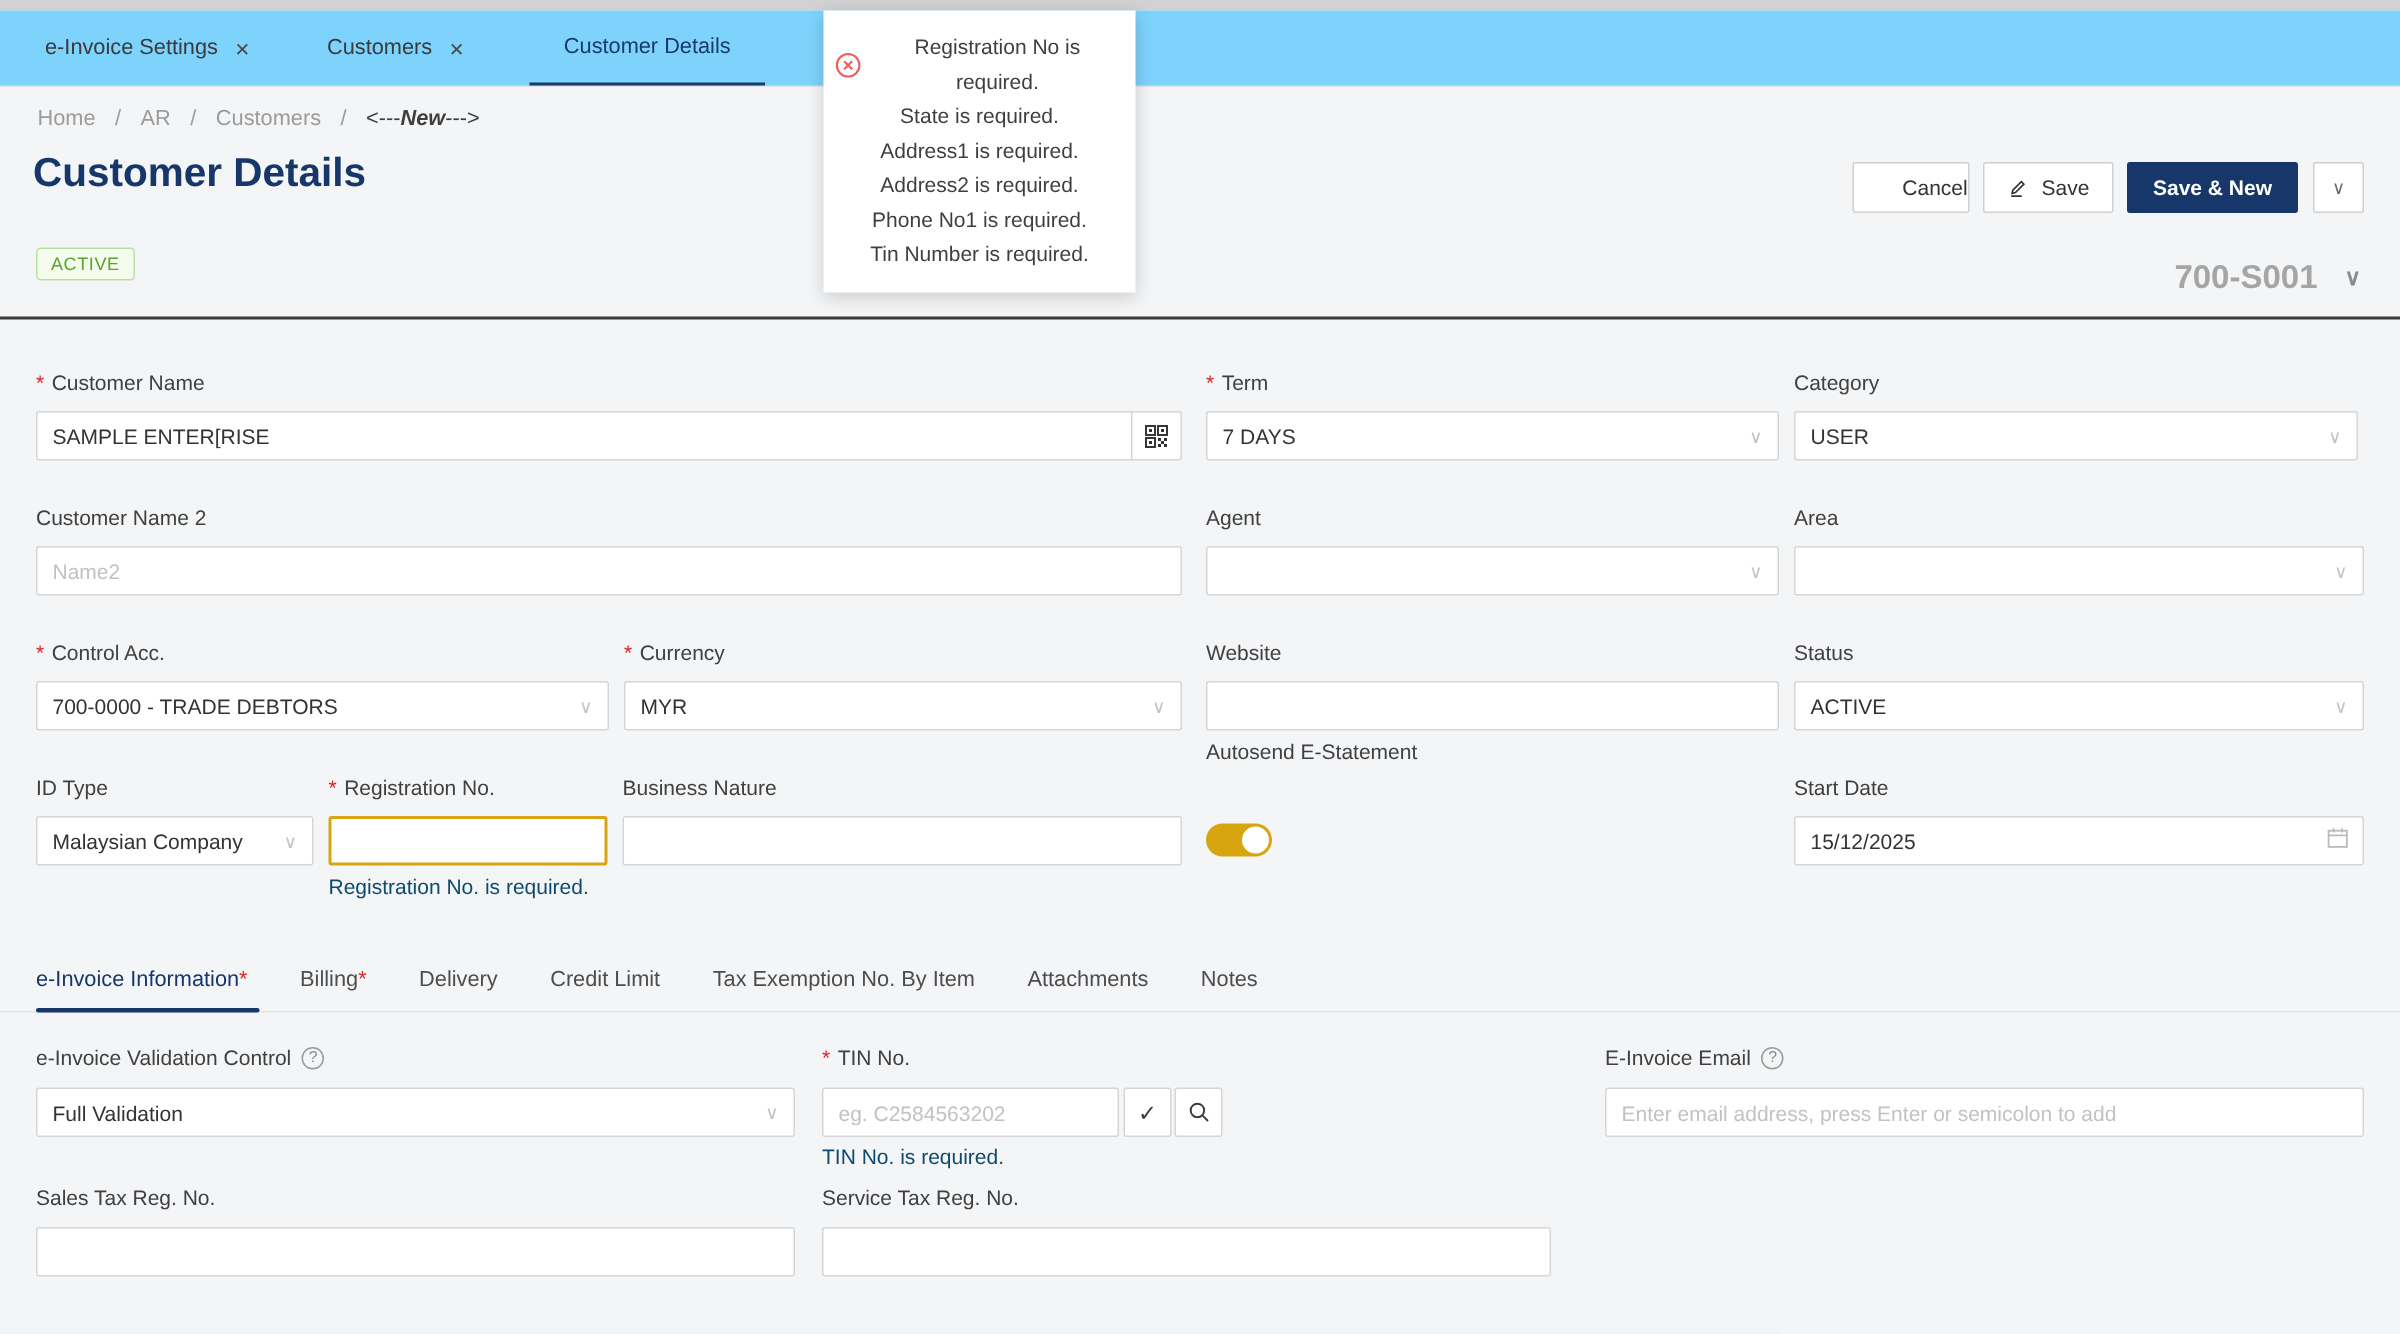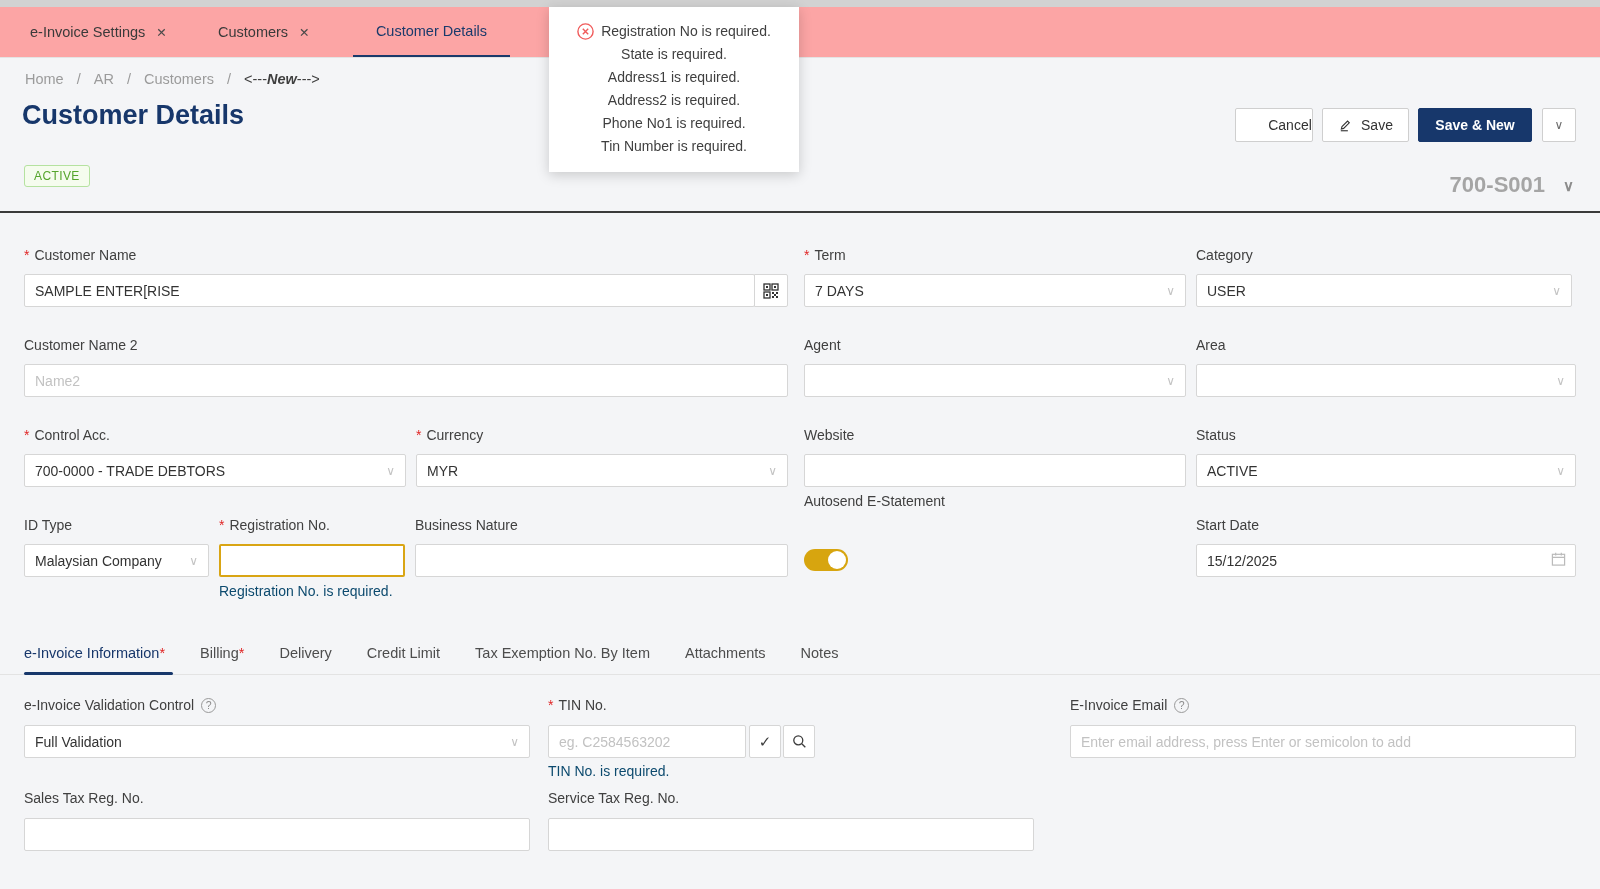--- a/index.html
+++ b/index.html
@@ -2,27 +2,27 @@
 <html><head>
 <meta charset="utf-8">
 <style>
   * { box-sizing: border-box; }
   html,body { margin:0; padding:0; background:#e9eaec; }
   body { font-family:"Liberation Sans", sans-serif; }
   .canvas { position:relative; width:1600px; height:889px; background:#f4f5f7; overflow:hidden; }
 
   
   .topstrip { position:absolute; left:0; top:0; width:100%; height:7px; background:#d2d2d2; }
-  .tabbar { position:absolute; left:0; top:7px; width:100%; height:51px; background:#fca5a5; border-bottom:1px solid #e4e4e4; }
+  .tabbar { position:absolute; left:0; top:7px; width:100%; height:51px; background:#7dd3fc; border-bottom:1px solid #e4e4e4; }
   .wtab { position:absolute; top:0; height:100%; display:flex; align-items:center; gap:11px; font-size:14.5px; color:#3a3a3a; cursor:pointer; }
   .wtab .x { color:#4a4a4a; font-size:12.5px; }
   .wtab.active { color:#1a3a6b; border-bottom:2px solid #1a3a6b; justify-content:center; font-weight:500; }
 
   
-  .toast { position:absolute; left:549px; top:7px; width:250px; z-index:30; background:#fff;
+  .toast { position:absolute; left:549px; top:7px; width:208px; z-index:30; background:#fff;
            box-shadow:0 3px 12px rgba(0,0,0,.18); padding:13px 8px 14px; text-align:center;
            font-size:14px; color:#3f3f3f; line-height:23px; }
   .toast .first { display:flex; align-items:center; justify-content:center; gap:7px; }
 
   
   .crumbs { position:absolute; left:25px; top:71px; display:flex; gap:13px; font-size:14.5px; color:#9b9b9b; align-items:flex-end; }
   .crumbs .cur { color:#3f3f3f; }
   .crumbs .cur .nm { font-style:italic; font-weight:600; }
   .ptitle { position:absolute; left:22px; top:100px; font-size:27px; font-weight:bold; color:#17376b; }
 

